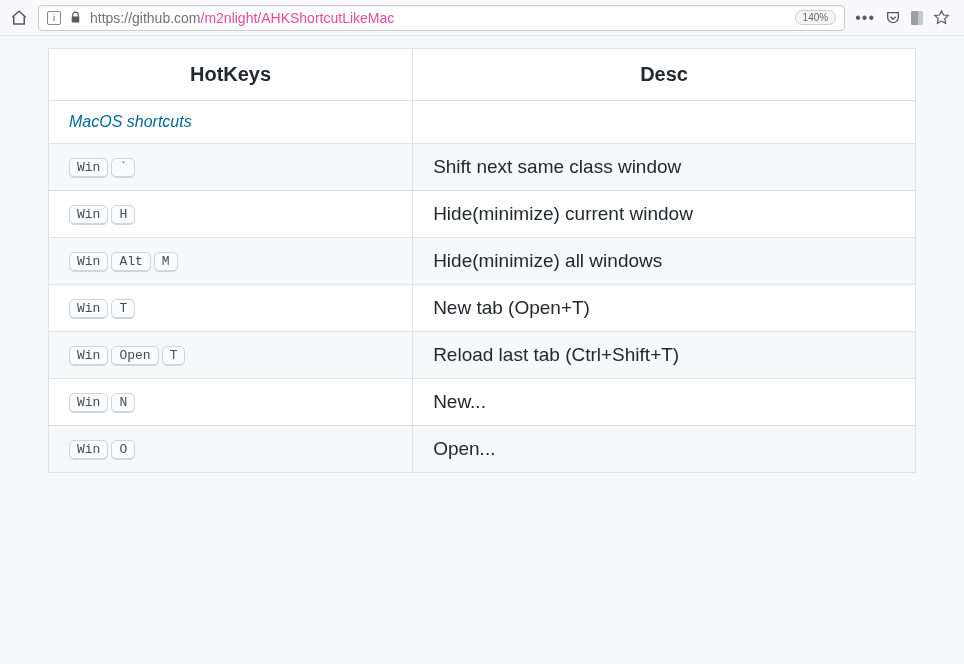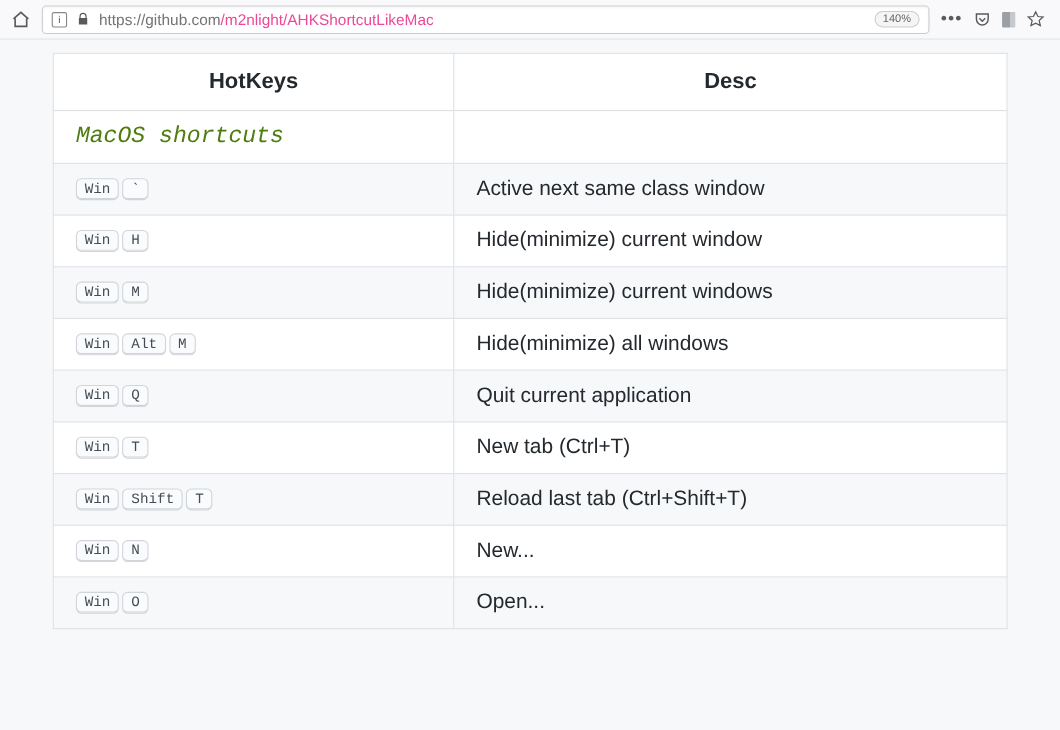--- a/index.html
+++ b/index.html
@@ -121,24 +121,23 @@
       border: 1px solid #dfe2e5;
       font-size: 19px;
       color: #24292e;
       vertical-align: middle;
     }
     tbody tr:nth-child(even) td {
       background: #f6f8fa;
     }
     .section-header {
       font-style: italic;
-      font-size: 21px;
-      color: #4d7c0f;
+      font-size: 16px;
+      color: #0369a1;
       font-weight: 400;
-      font-family: Liberation Mono, monospace;
     }
     kbd {
       display: inline-block;
       padding: 3px 7px;
       font-size: 13px;
       font-family: SFMono-Regular, Consolas, "Liberation Mono", Menlo, monospace;
       line-height: 12px;
       color: #444d56;
       vertical-align: middle;
       background-color: #fafbfc;
@@ -189,44 +188,36 @@
         <th class="col-desc">Desc</th>
       </tr>
     </thead>
     <tbody id="table-body">
       <tr>
         <td class="section-header">MacOS shortcuts</td>
         <td></td>
       </tr>
     <tr>
           <td><kbd>Win</kbd><kbd>`</kbd></td>
-          <td>Active next same class window</td>
+          <td>Shift next same class window</td>
         </tr>
         <tr>
           <td><kbd>Win</kbd><kbd>H</kbd></td>
           <td>Hide(minimize) current window</td>
         </tr>
         <tr>
-          <td><kbd>Win</kbd><kbd>M</kbd></td>
-          <td>Hide(minimize) current windows</td>
-        </tr>
-        <tr>
           <td><kbd>Win</kbd><kbd>Alt</kbd><kbd>M</kbd></td>
           <td>Hide(minimize) all windows</td>
         </tr>
         <tr>
-          <td><kbd>Win</kbd><kbd>Q</kbd></td>
-          <td>Quit current application</td>
-        </tr>
-        <tr>
           <td><kbd>Win</kbd><kbd>T</kbd></td>
-          <td>New tab (Ctrl+T)</td>
-        </tr>
-        <tr>
-          <td><kbd>Win</kbd><kbd>Shift</kbd><kbd>T</kbd></td>
+          <td>New tab (Open+T)</td>
+        </tr>
+        <tr>
+          <td><kbd>Win</kbd><kbd>Open</kbd><kbd>T</kbd></td>
           <td>Reload last tab (Ctrl+Shift+T)</td>
         </tr>
         <tr>
           <td><kbd>Win</kbd><kbd>N</kbd></td>
           <td>New...</td>
         </tr>
         <tr>
           <td><kbd>Win</kbd><kbd>O</kbd></td>
           <td>Open...</td>
         </tr>

